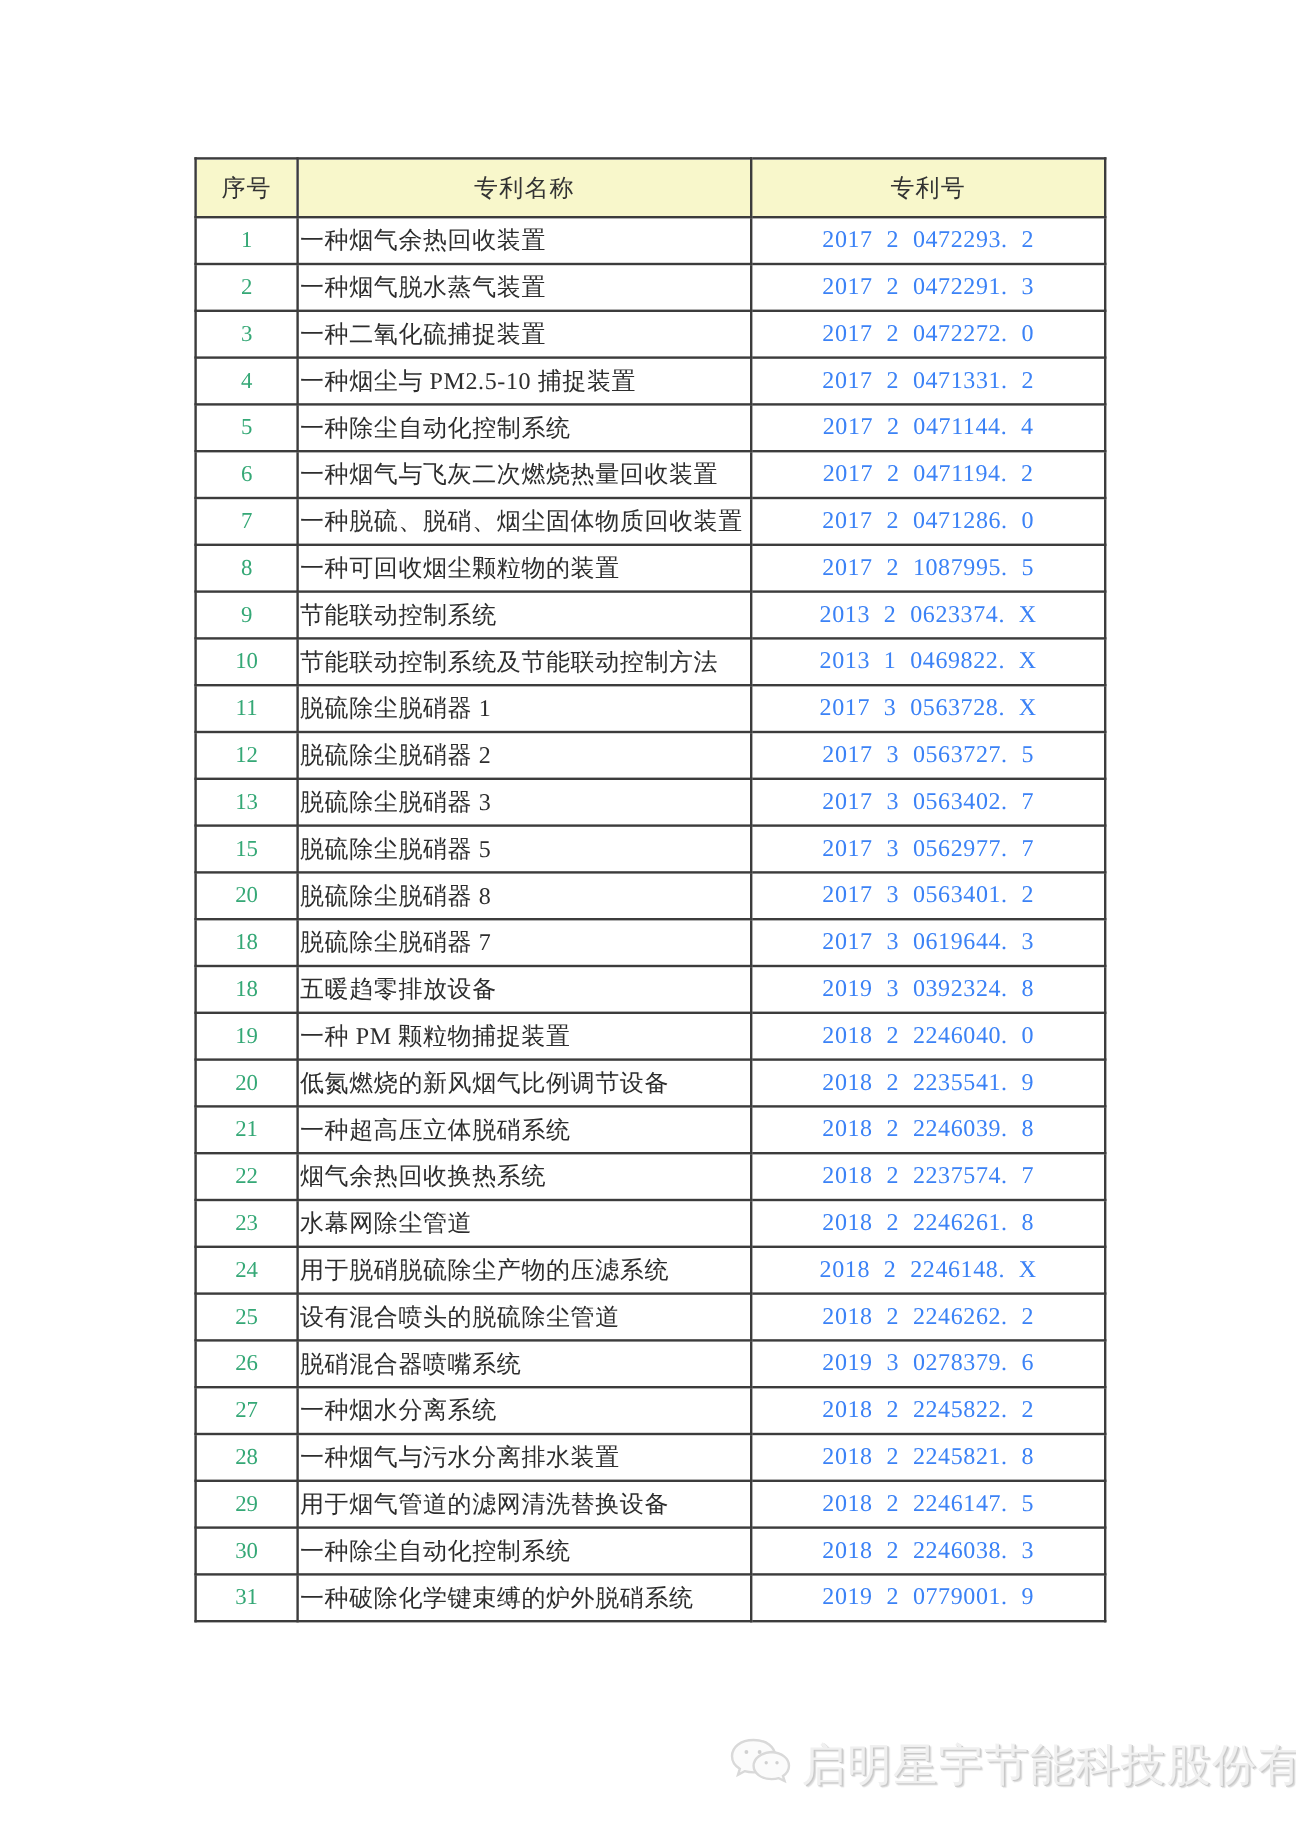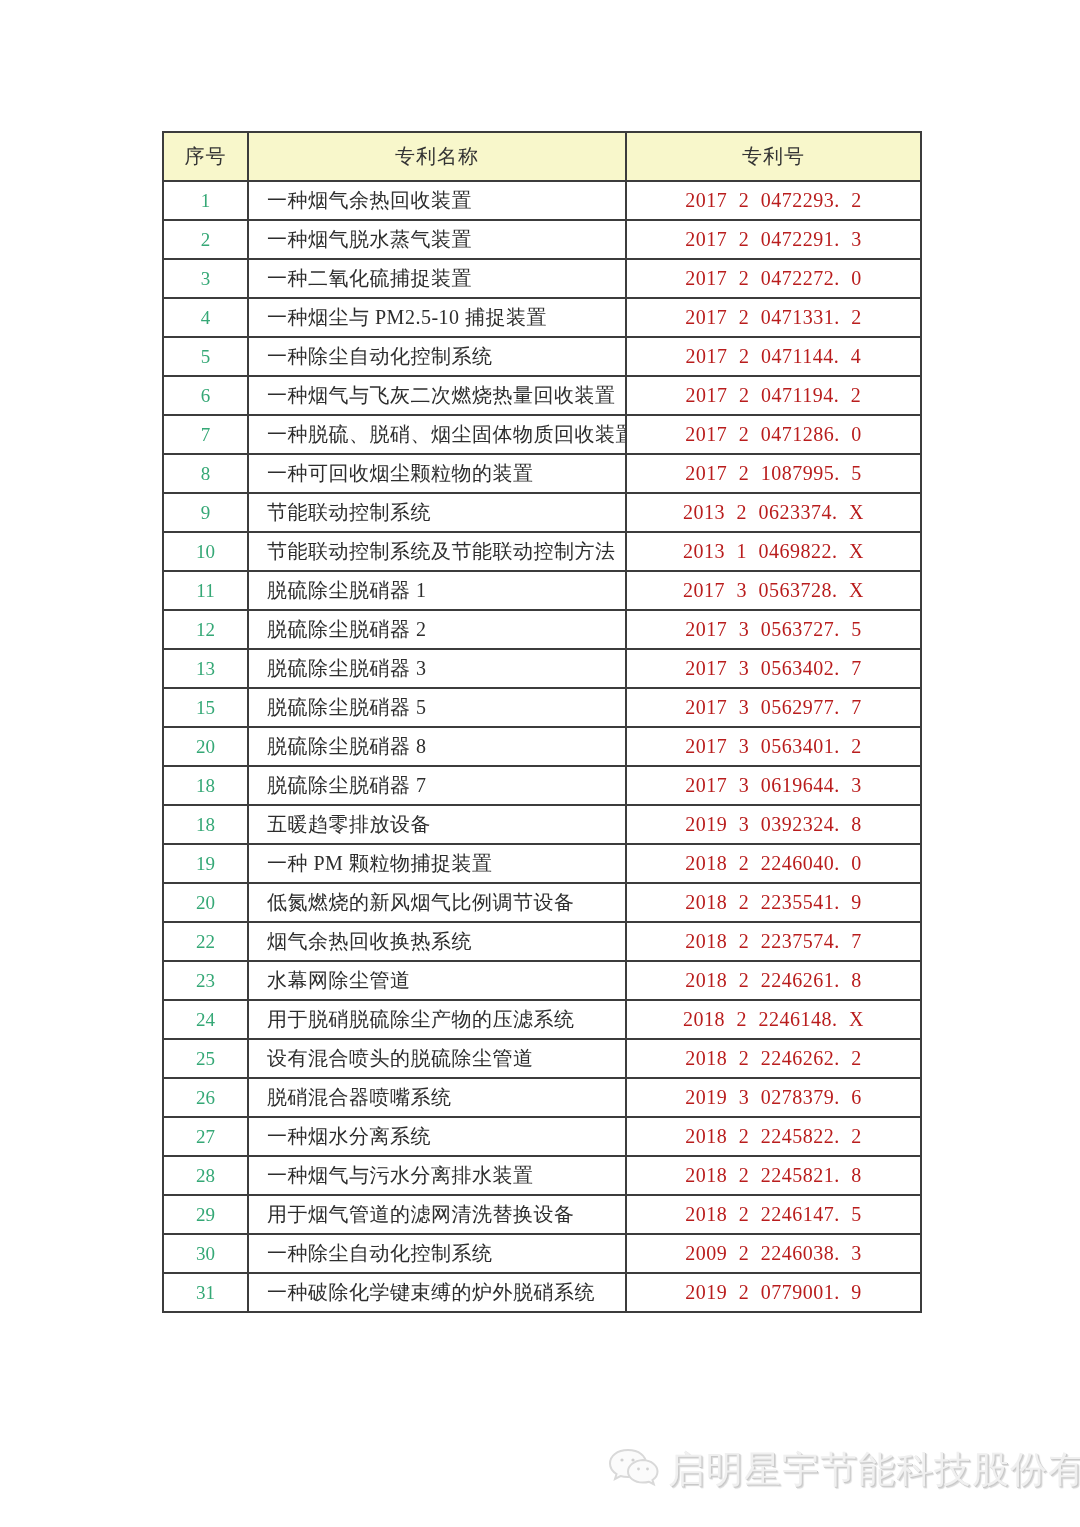--- a/index.html
+++ b/index.html
@@ -46,26 +46,26 @@
   }
   td.cell-no {
     color: var(--index-green, #35a876);
     font-size: 19px;
     text-align: center;
   }
   td.cell-name {
     color: #2d2d2d;
     font-size: 20px;
     text-align: left;
-    padding-left: 18px;
+    padding-left: 1px;
     letter-spacing: 0.5px;
     margin-left: 13px;
   }
   td.cell-num {
-    color: #b91c1c;
+    color: #3b82f6;
     font-size: 20px;
     text-align: center;
     word-spacing: 6px;
     letter-spacing: 0.5px;
   }
   .watermark {
     position: absolute;
     left: 606px;
     top: 1444px;
     display: flex;
@@ -191,20 +191,25 @@
       <td class="cell-no">19</td>
       <td class="cell-name">一种 PM 颗粒物捕捉装置</td>
       <td class="cell-num">2018 2 2246040. 0</td>
     </tr>
           <tr>
       <td class="cell-no">20</td>
       <td class="cell-name">低氮燃烧的新风烟气比例调节设备</td>
       <td class="cell-num">2018 2 2235541. 9</td>
     </tr>
           <tr>
+      <td class="cell-no">21</td>
+      <td class="cell-name">一种超高压立体脱硝系统</td>
+      <td class="cell-num">2018 2 2246039. 8</td>
+    </tr>
+          <tr>
       <td class="cell-no">22</td>
       <td class="cell-name">烟气余热回收换热系统</td>
       <td class="cell-num">2018 2 2237574. 7</td>
     </tr>
           <tr>
       <td class="cell-no">23</td>
       <td class="cell-name">水幕网除尘管道</td>
       <td class="cell-num">2018 2 2246261. 8</td>
     </tr>
           <tr>
@@ -233,21 +238,21 @@
       <td class="cell-num">2018 2 2245821. 8</td>
     </tr>
           <tr>
       <td class="cell-no">29</td>
       <td class="cell-name">用于烟气管道的滤网清洗替换设备</td>
       <td class="cell-num">2018 2 2246147. 5</td>
     </tr>
           <tr>
       <td class="cell-no">30</td>
       <td class="cell-name">一种除尘自动化控制系统</td>
-      <td class="cell-num">2009 2 2246038. 3</td>
+      <td class="cell-num">2018 2 2246038. 3</td>
     </tr>
           <tr>
       <td class="cell-no">31</td>
       <td class="cell-name">一种破除化学键束缚的炉外脱硝系统</td>
       <td class="cell-num">2019 2 0779001. 9</td>
     </tr>
         </tbody>
     </table>
   </div>
 

